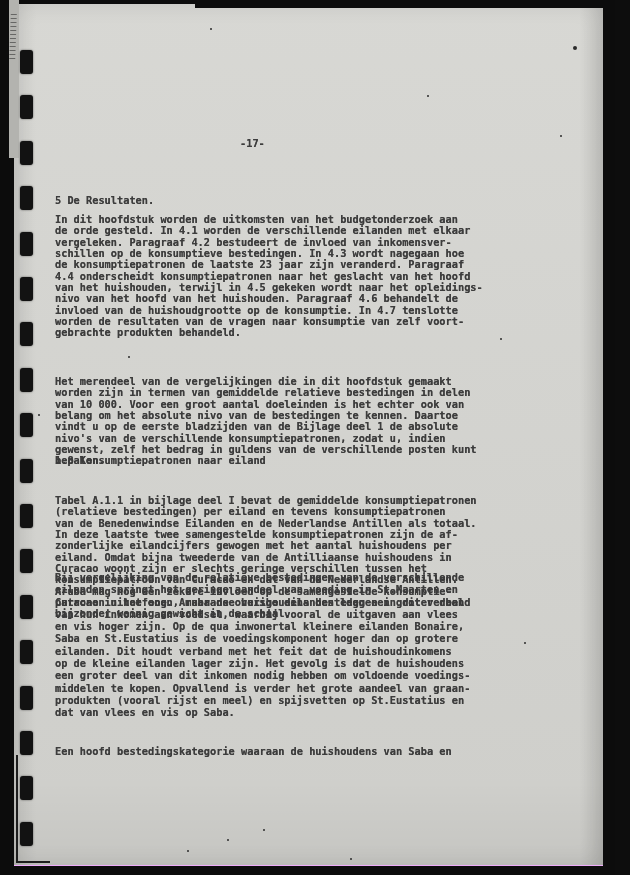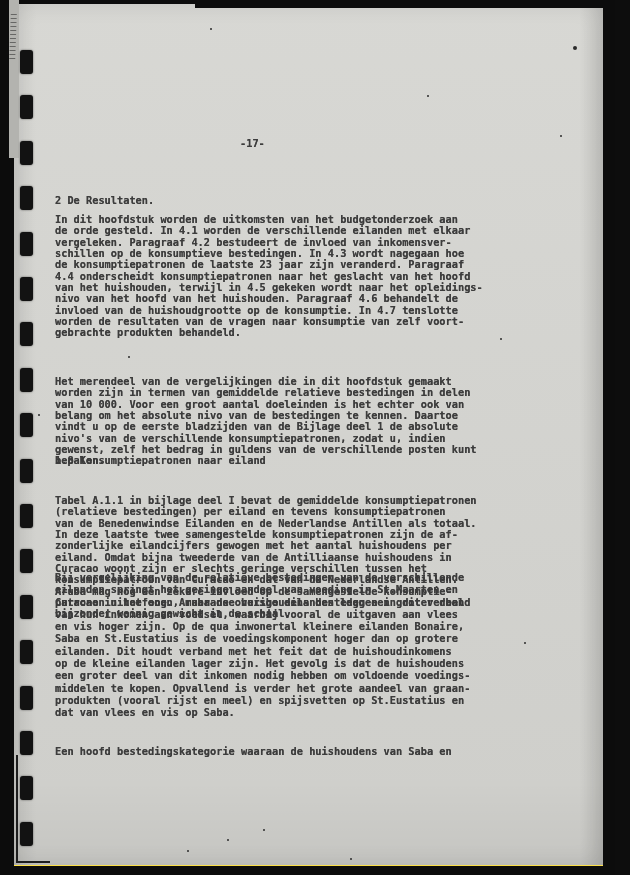--- a/index.html
+++ b/index.html
@@ -2,21 +2,21 @@
 <html><head>
 <meta charset="utf-8">
 <style>
   html,body{margin:0;padding:0;}
   body{
     width:630px;height:875px;
     background:#0d0d0d;
     font-family:"DejaVu Sans Mono", monospace;
     overflow:hidden;
   }
-  #stage{position:relative;width:615px;height:875px;background:#fde047;overflow:hidden;}
+  #stage{position:relative;width:615px;height:875px;background:#f0abfc;overflow:hidden;}
 
   
   .paper{
     position:absolute;left:13px;top:4px;width:590px;height:861px;
     background:
       linear-gradient(90deg, rgba(0,0,0,0.06) 0%, rgba(0,0,0,0) 4%, rgba(0,0,0,0) 96%, rgba(0,0,0,0.10) 100%),
       linear-gradient(180deg, rgba(255,255,255,0.04) 0%, rgba(0,0,0,0.03) 90%, rgba(0,0,0,0.08) 100%),
       #d6d6d2;
     box-shadow: inset 0 0 22px rgba(0,0,0,0.10);
   }
@@ -123,21 +123,21 @@
       <div class="speck" style="left: 38px; top: 414px; width: 2px; height: 2px;"></div>
       <div class="speck" style="left: 128px; top: 356px; width: 2px; height: 2px;"></div>
       <div class="speck" style="left: 524px; top: 642px; width: 2px; height: 2px;"></div>
       <div class="speck" style="left: 263px; top: 829px; width: 2px; height: 2px;"></div>
       <div class="speck" style="left: 227px; top: 839px; width: 2px; height: 2px;"></div>
       <div class="speck" style="left: 187px; top: 850px; width: 2px; height: 2px;"></div>
       <div class="speck" style="left: 350px; top: 858px; width: 2px; height: 2px;"></div>
     </div>
 
   <pre class="typ" id="page-number">-17-</pre>
-  <pre class="typ" id="chapter-heading">2 De Resultaten.</pre>
+  <pre class="typ" id="chapter-heading">5 De Resultaten.</pre>
   <pre class="typ" id="para-1">In dit hoofdstuk worden de uitkomsten van het budgetonderzoek aan
 de orde gesteld. In 4.1 worden de verschillende eilanden met elkaar
 vergeleken. Paragraaf 4.2 bestudeert de invloed van inkomensver-
 schillen op de konsumptieve bestedingen. In 4.3 wordt nagegaan hoe
 de konsumptiepatronen de laatste 23 jaar zijn veranderd. Paragraaf
 4.4 onderscheidt konsumptiepatronen naar het geslacht van het hoofd
 van het huishouden, terwijl in 4.5 gekeken wordt naar het opleidings-
 nivo van het hoofd van het huishouden. Paragraaf 4.6 behandelt de
 invloed van de huishoudgrootte op de konsumptie. In 4.7 tenslotte
 worden de resultaten van de vragen naar konsumptie van zelf voort-

